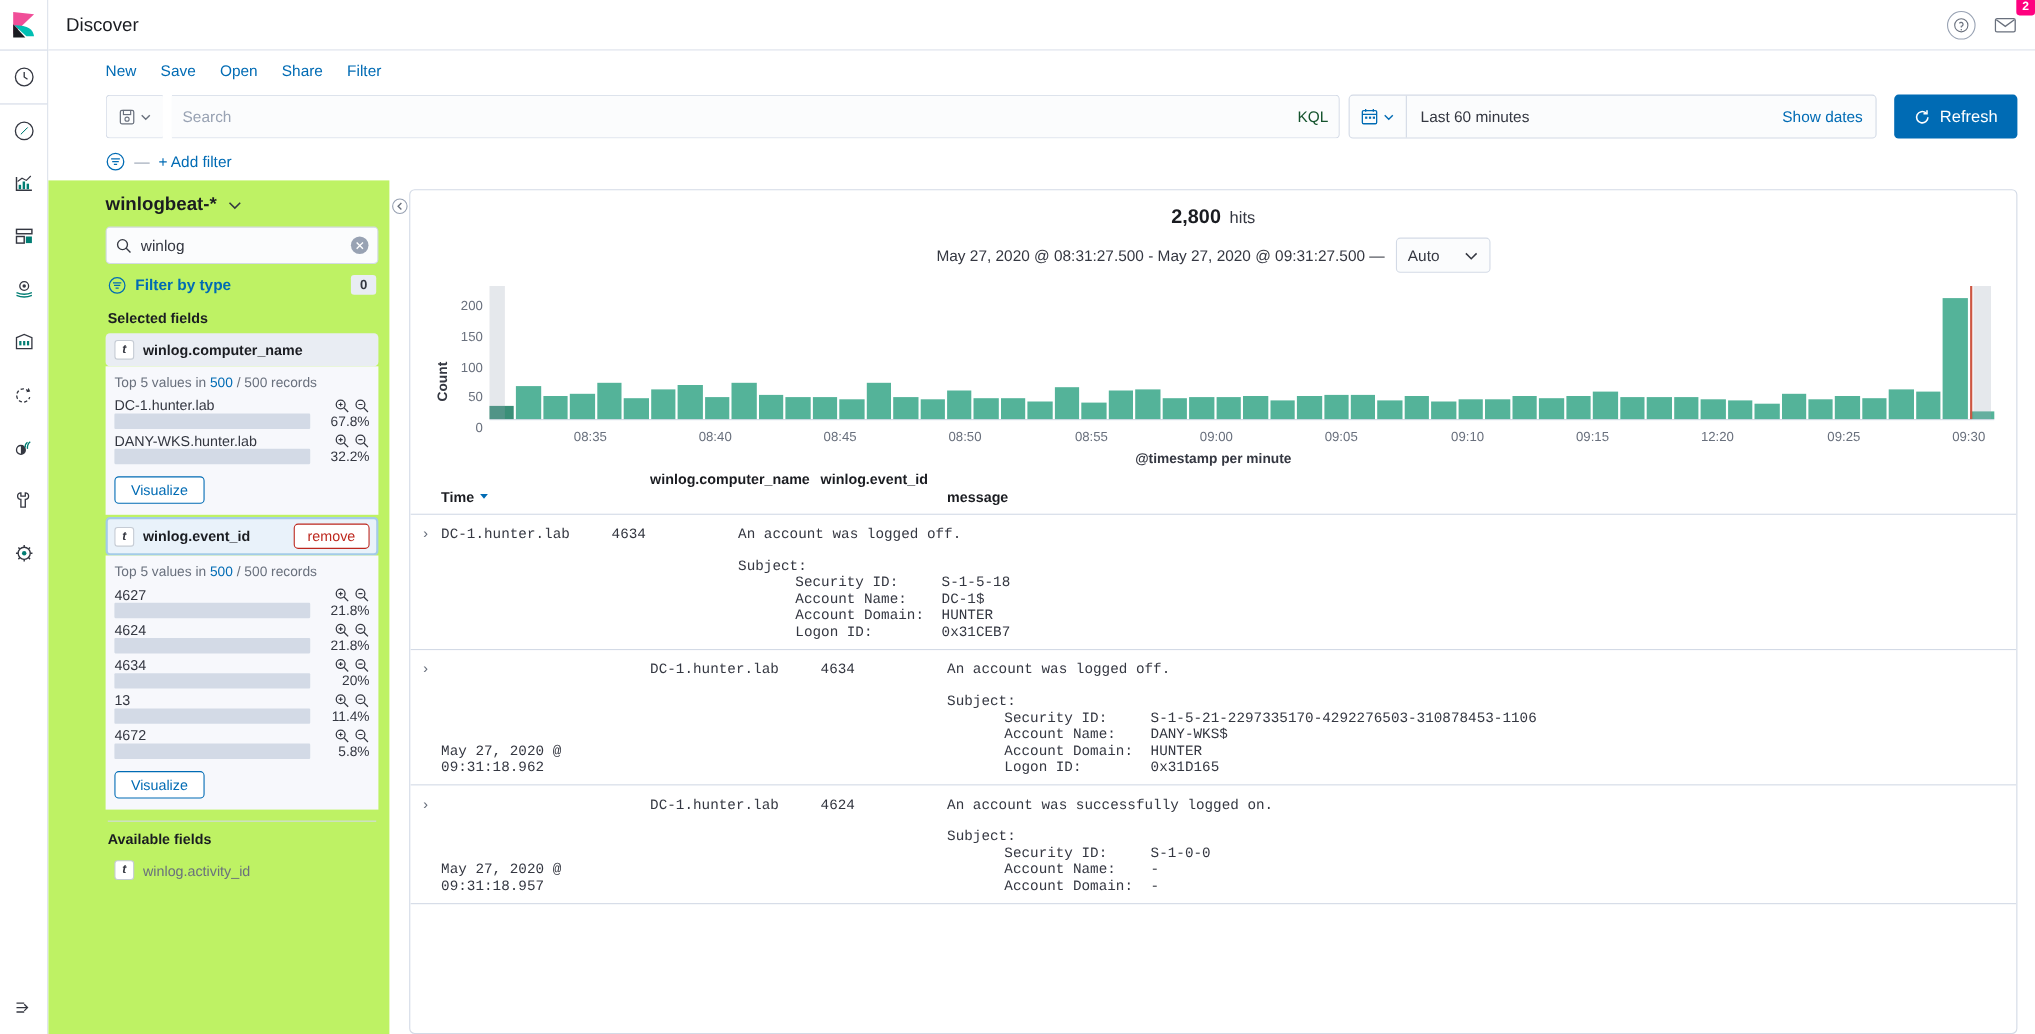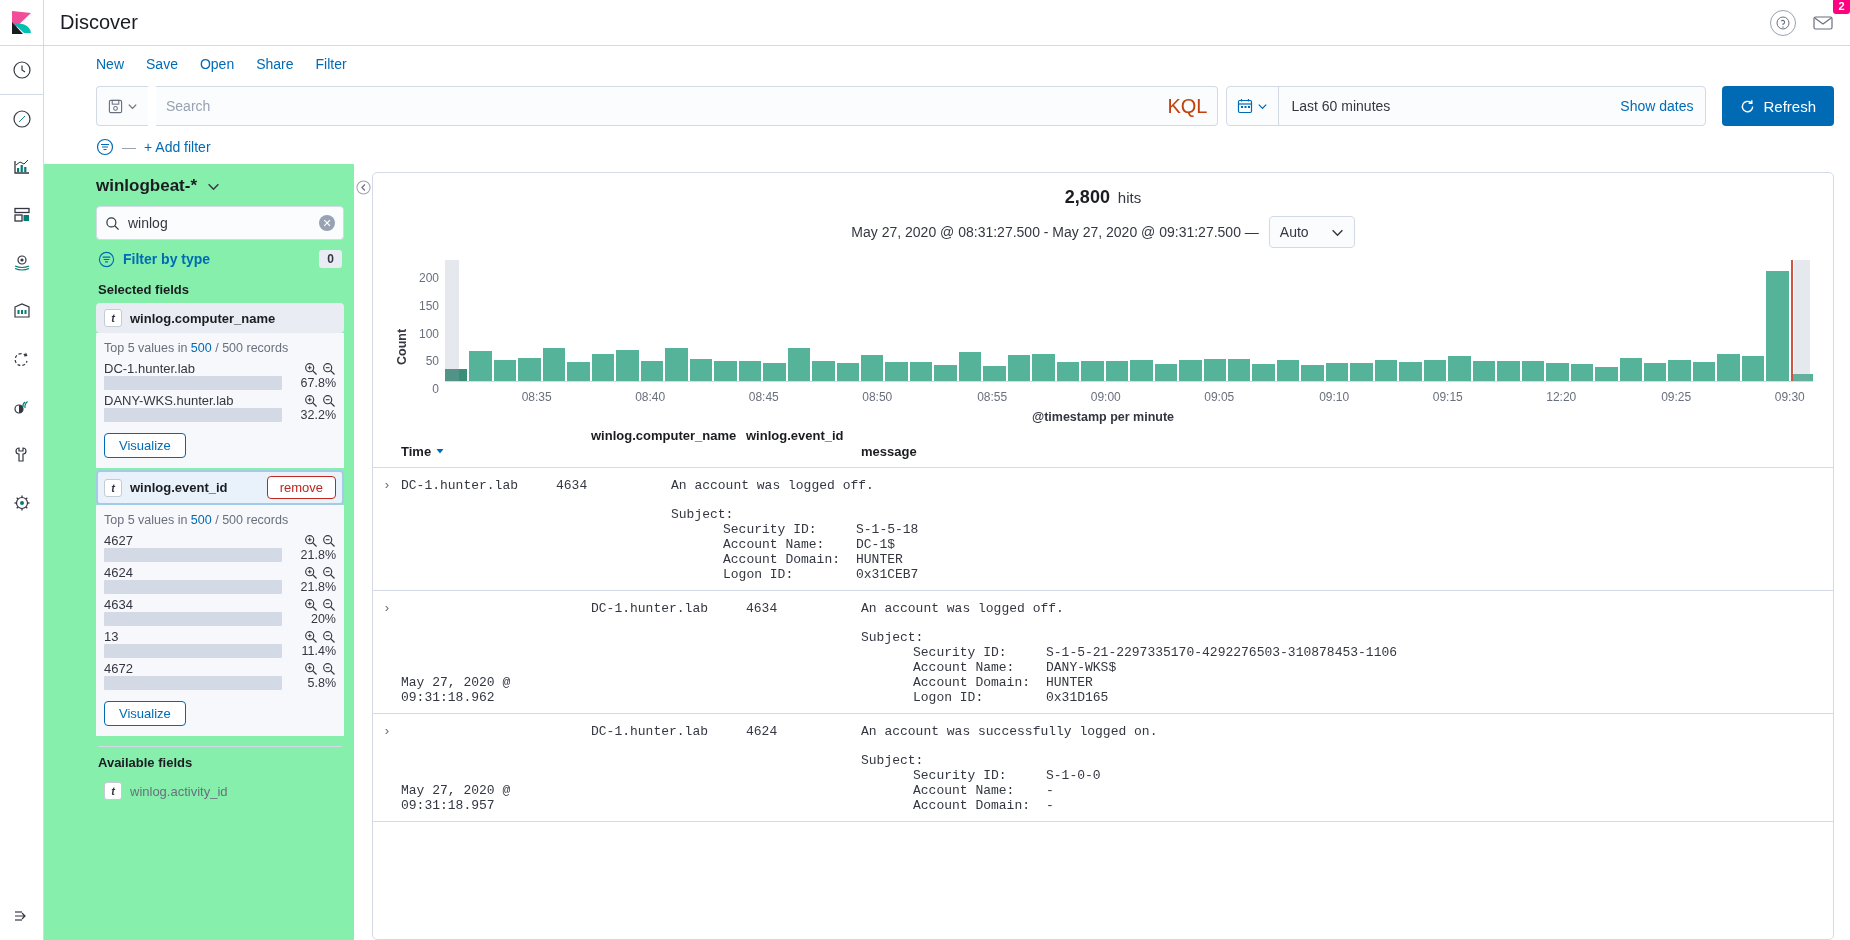--- a/index.html
+++ b/index.html
@@ -29,21 +29,21 @@
   .rail-sep { width: 100%; height: 1px; background: #d3dae6; }
   .rail-bottom { margin-top: auto; }
 
   
   .main { flex: 1 1 auto; display: flex; flex-direction: column; min-width: 0; }
 
   .topbar {
     height: 46px; flex: 0 0 46px; background: #fff; border-bottom: 1px solid #d3dae6;
     display: flex; align-items: center; padding: 0 14px 0 16px;
   }
-  .topbar-title { font-size: 20px; font-weight: 400; color: #1a1c21; }
+  .topbar-title { font-size: 17px; font-weight: 400; color: #1a1c21; }
   .topbar-right { margin-left: auto; display: flex; align-items: center; gap: 14px; }
   .help-btn {
     width: 26px; height: 26px; border-radius: 50%; border: 1px solid #98a2b3;
     display: flex; align-items: center; justify-content: center; cursor: pointer;
   }
   .mail-btn { position: relative; cursor: pointer; width: 26px; height: 26px;
     display: flex; align-items: center; justify-content: center; }
   .badge-news {
     position: absolute; top: -12px; right: -14px; background: #ff007f; color: #fff;
     font-size: 11px; line-height: 16px; min-width: 17px; text-align: center;
@@ -69,21 +69,21 @@
     height: 40px; flex: 1 1 auto; border: 1px solid #d3dae6; border-left: none;
     background: #fbfcfd; display: flex; align-items: center; padding: 0 10px;
     border-radius: 0 4px 4px 0; min-width: 0;
   }
   .search-input {
     border: none; background: transparent; outline: none; flex: 1 1 auto;
     font-size: 14px; font-family: "Liberation Sans", sans-serif; color: #343741;
     min-width: 0;
   }
   .search-input::placeholder { color: #98a2b3; }
-  .kql-label { color: #c2410c; font-size: 20px; font-weight: 400; padding-left: 6px; cursor: pointer; }
+  .kql-label { color: #14532d; font-size: 14px; font-weight: 400; padding-left: 6px; cursor: pointer; }
 
   .date-group {
     height: 40px; display: flex; align-items: center; border: 1px solid #d3dae6;
     border-radius: 4px; background: #fbfcfd; min-width: 480px;
   }
   .date-quick {
     width: 52px; height: 100%; display: flex; align-items: center; justify-content: center;
     gap: 4px; border-right: 1px solid #d3dae6; cursor: pointer; color: #006bb4;
   }
   .date-range-txt { flex: 1 1 auto; padding: 0 12px; font-size: 14px; color: #343741; cursor: pointer; }
@@ -99,21 +99,21 @@
     background: #fff;
   }
   .filter-dash { color: #98a2b3; }
   .add-filter { color: #006bb4; font-size: 14px; cursor: pointer; }
 
   
   .body { flex: 1 1 auto; display: flex; min-height: 0; background: #fff; }
 
   .sidebar {
     width: 310px; flex: 0 0 310px; padding: 6px 10px 0 52px; overflow: hidden;
-    background: #86efac;
+    background: #bef264;
   }
   .index-pattern {
     display: flex; align-items: center; gap: 10px; font-size: 17px; font-weight: 700;
     color: #1a1c21; padding: 6px 0 10px 0; cursor: pointer;
   }
   .field-search {
     height: 34px; border: 1px solid #d3dae6; border-radius: 4px; background: #fbfcfd;
     display: flex; align-items: center; padding: 0 8px; gap: 8px; position: relative;
   }
   .field-search input {

